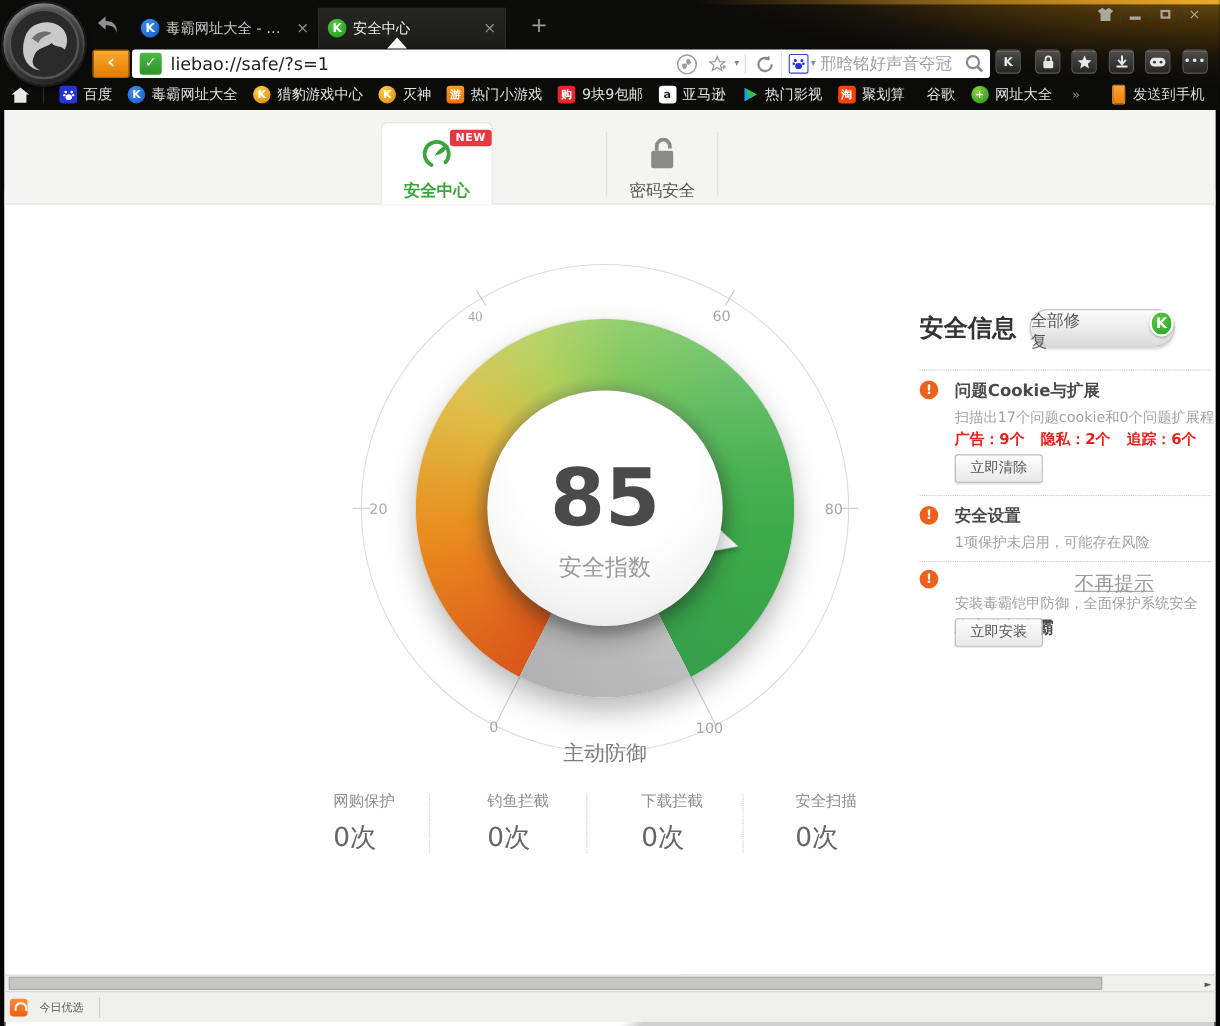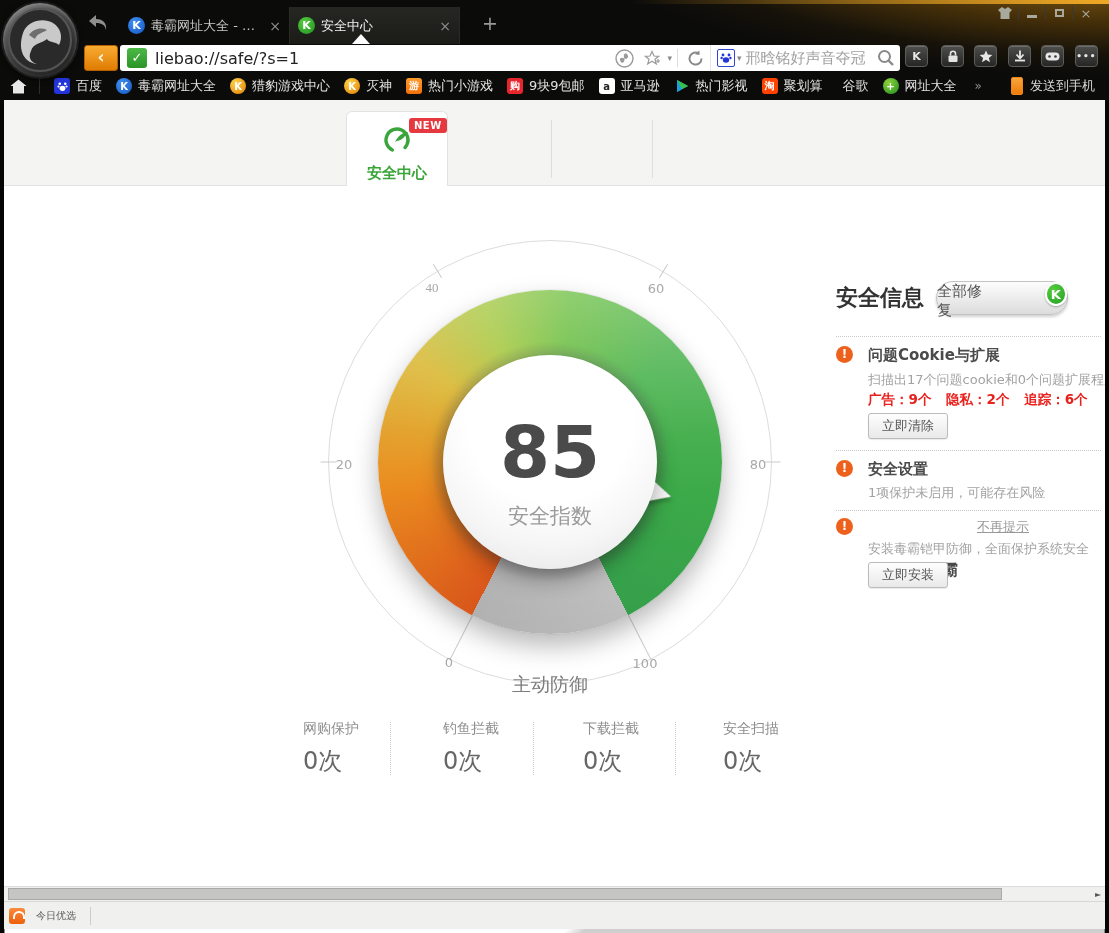--- a/index.html
+++ b/index.html
@@ -140,21 +140,21 @@
   .psep{position:absolute;left:832px;width:265px;border-top:1px dotted #c9c9c9;}
   .warn-ic{position:absolute;width:17px;height:17px;border-radius:50%;background:#ee611c;color:#fff;
     font-size:12px;font-weight:bold;text-align:center;line-height:17px;}
   .ptitle{position:absolute;left:864px;font-size:15px;font-weight:bold;color:#4a4a4a;}
   .pdesc{position:absolute;left:864px;font-size:13px;color:#a2a2a2;white-space:nowrap;}
   .pred{position:absolute;left:864px;font-size:13.5px;font-weight:bold;color:#e8211d;}
   .pred span{margin-right:10px;}
   .pbtn{position:absolute;left:864px;width:80px;height:26px;border:1px solid #bbb;border-radius:3px;
     background:linear-gradient(#fefefe,#e9e9e9);font-size:13px;color:#555;text-align:center;line-height:24px;
     box-shadow:0 1px 1px rgba(0,0,0,.08);}
-  .dismiss{position:absolute;left:973px;font-size:13px;color:#999;text-decoration:underline;}
+  .dismiss{position:absolute;left:973px;font-size:18px;color:#999;text-decoration:underline;}
 
   
   .hscroll{position:absolute;left:4px;top:886px;width:1101px;height:15px;background:#f0f0ee;border-top:1px solid #dcdcda;}
   .hs-arrow{position:absolute;top:0;width:14px;height:15px;color:#555;font-size:8px;text-align:center;line-height:15px;}
   .hs-thumb{position:absolute;left:4px;top:1px;width:994px;height:12px;background:#c5c5c3;border:1px solid #a9a9a7;}
   .statusbar{position:absolute;left:4px;top:901px;width:1101px;height:28px;background:#f0f0ee;border-top:1px solid #d8d8d6;
     display:flex;align-items:center;}
   .bag-ic{width:16px;height:16px;border-radius:3px;margin-left:5px;background:linear-gradient(#fa8b3c,#ef5f0a);position:relative;}
   .bag-ic:before{content:"";position:absolute;left:4px;top:3px;width:8px;height:6px;border:2px solid #fff;border-bottom:0;border-radius:6px 6px 0 0;}
   .status-label{margin-left:11px;font-size:10px;color:#555;}
@@ -371,20 +371,29 @@
               <g transform="rotate(115 16 16)">
                 <circle cx="16" cy="16" r="11" fill="none" stroke="#3aa53a" stroke-width="3.4" stroke-dasharray="55 15" stroke-linecap="round"></circle>
               </g>
               <path d="M14 18 C18 10 24 8 27 8 C24 12 22 16 16 17 Z" fill="#3aa53a"></path>
             </svg>
         </div>
         <div class="new-badge">NEW</div>
         <div class="nlabel">安全中心</div>
       </div>
       <div class="nav-divider" style="left:547px;"></div>
+      <div class="navtab" style="left:547px;">
+        <div class="nicon">
+          <svg width="28" height="32" viewBox="0 0 28 32">
+              <rect x="4" y="13" width="20" height="16" rx="2" fill="#8a8a8a"></rect>
+              <path d="M9 13 V9 A6 6 0 0 1 21 9 V11" fill="none" stroke="#8a8a8a" stroke-width="3.4"></path>
+            </svg>
+        </div>
+        <div class="nlabel">密码安全</div>
+      </div>
       <div class="nav-divider" style="left:648px;"></div>
     </div>
 
     <div class="gauge">
       <div class="g-outer"></div>
 
       <div class="g-tick" style="left:8px;top:222px;transform:rotate(270deg);"></div>
       <div class="g-tick" style="left:117px;top:31px;transform:rotate(329deg);"></div>
       <div class="g-tick" style="left:343px;top:31px;transform:rotate(31deg);"></div>
       <div class="g-tick" style="left:452px;top:222px;transform:rotate(90deg);"></div>

